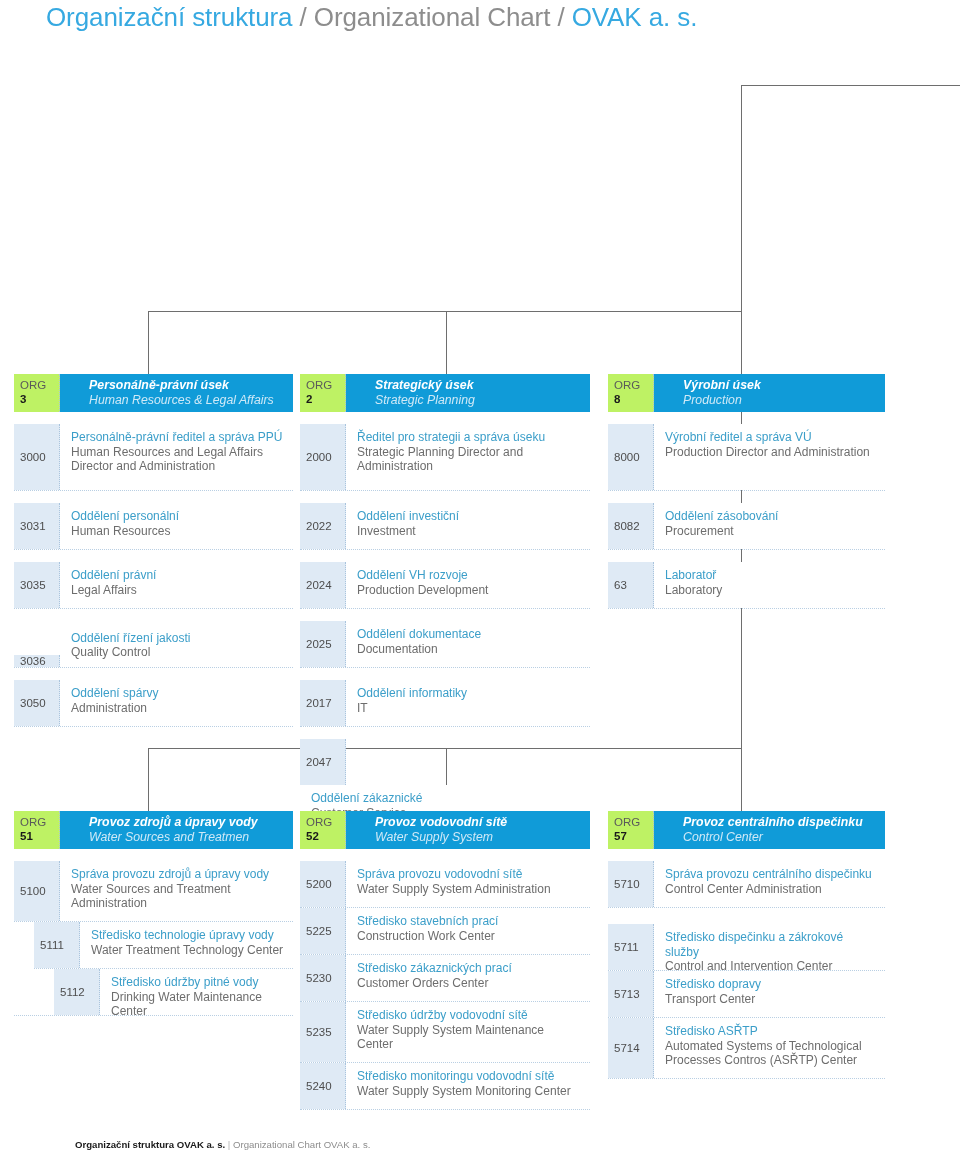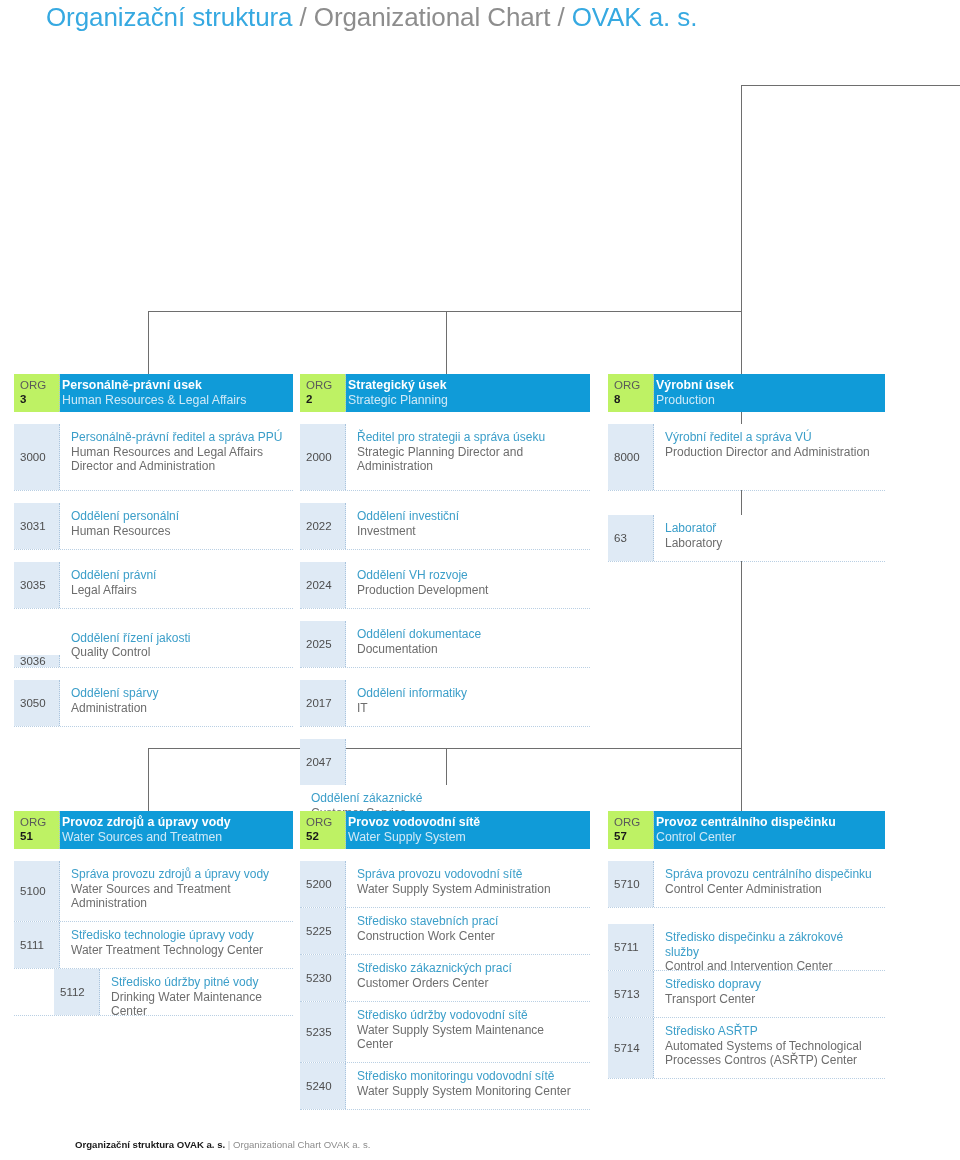--- a/index.html
+++ b/index.html
@@ -70,23 +70,24 @@
     color: #5a5a5a;
     font-weight: 400;
   }
   .unit-head .code-cell .org-num {
     color: #1a1a1a;
     font-weight: bold;
   }
   .unit-head .title-cell {
     flex: 1 1 auto;
     background: #109bd8;
-    padding: 4px 10px 0 2px;
+    padding: 4px 10px 0 29px;
     box-sizing: border-box;
     line-height: 15px;
+    font-style: italic;
   }
   .unit-head .title-cell .cz {
     display: block;
     color: #ffffff;
     font-weight: bold;
     font-size: 12.3px;
     letter-spacing: 0.05px;
   }
   .unit-head .title-cell .en {
     display: block;
@@ -310,20 +311,27 @@
 
     <div class="unit-row" style="height:66px;">
       <div class="code-cell">8000</div>
       <div class="txt-cell">
         <span class="cz">Výrobní ředitel a správa VÚ</span>
         <span class="en">Production Director and Administration</span>
       </div>
     </div>
     <div class="unit-gap"></div>
 
+    <div class="unit-row" style="height:46px;">
+      <div class="code-cell">8082</div>
+      <div class="txt-cell">
+        <span class="cz">Oddělení zásobování</span>
+        <span class="en">Procurement</span>
+      </div>
+    </div>
     <div class="unit-gap"></div>
 
     <div class="unit-row" style="height:46px;">
       <div class="code-cell">63</div>
       <div class="txt-cell">
         <span class="cz">Laboratoř</span>
         <span class="en">Laboratory</span>
       </div>
     </div>
   </div>
@@ -347,21 +355,21 @@
     <div class="unit-gap"></div>
 
     <div class="unit-row" style="height:60px;">
       <div class="code-cell">5100</div>
       <div class="txt-cell">
         <span class="cz">Správa provozu zdrojů a úpravy vody</span>
         <span class="en">Water Sources and Treatment Administration</span>
       </div>
     </div>
 
-    <div class="unit-row" style="height:46px;">
+    <div class="unit-row" style="height:46px;margin-left:20px;">
       <div class="code-cell">5111</div>
       <div class="txt-cell">
         <span class="cz">Středisko technologie úpravy vody</span>
         <span class="en">Water Treatment Technology Center</span>
       </div>
     </div>
 
     <div class="unit-row" style="height:46px;padding-left:40px;">
       <div class="code-cell">5112</div>
       <div class="txt-cell">

